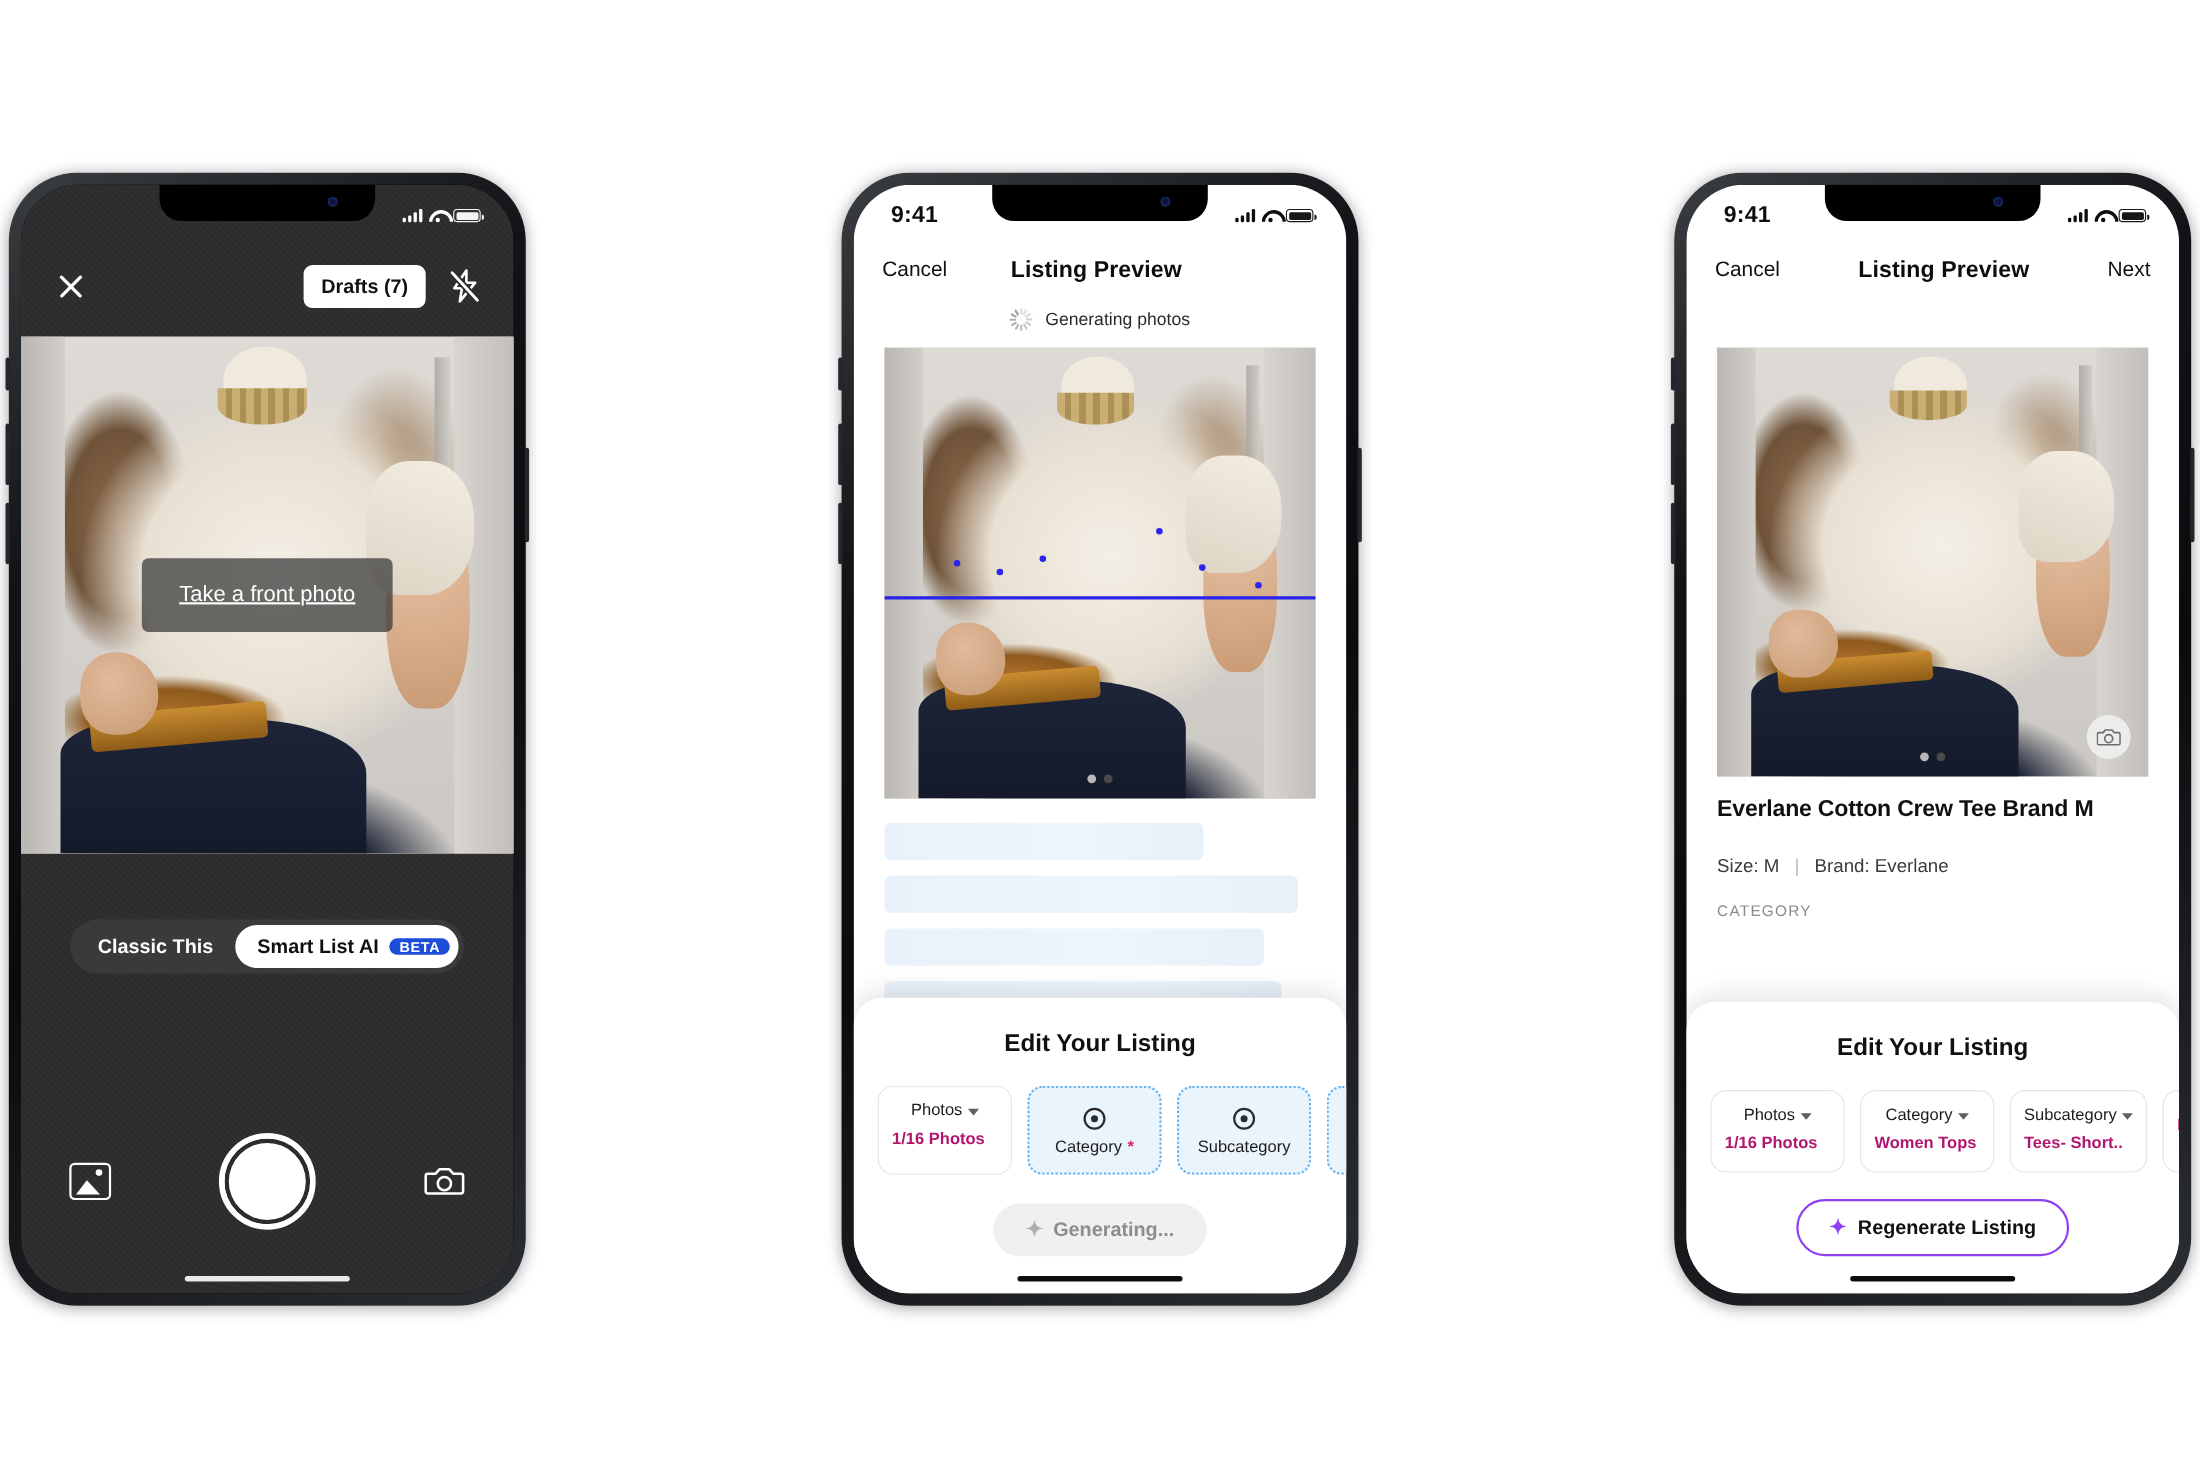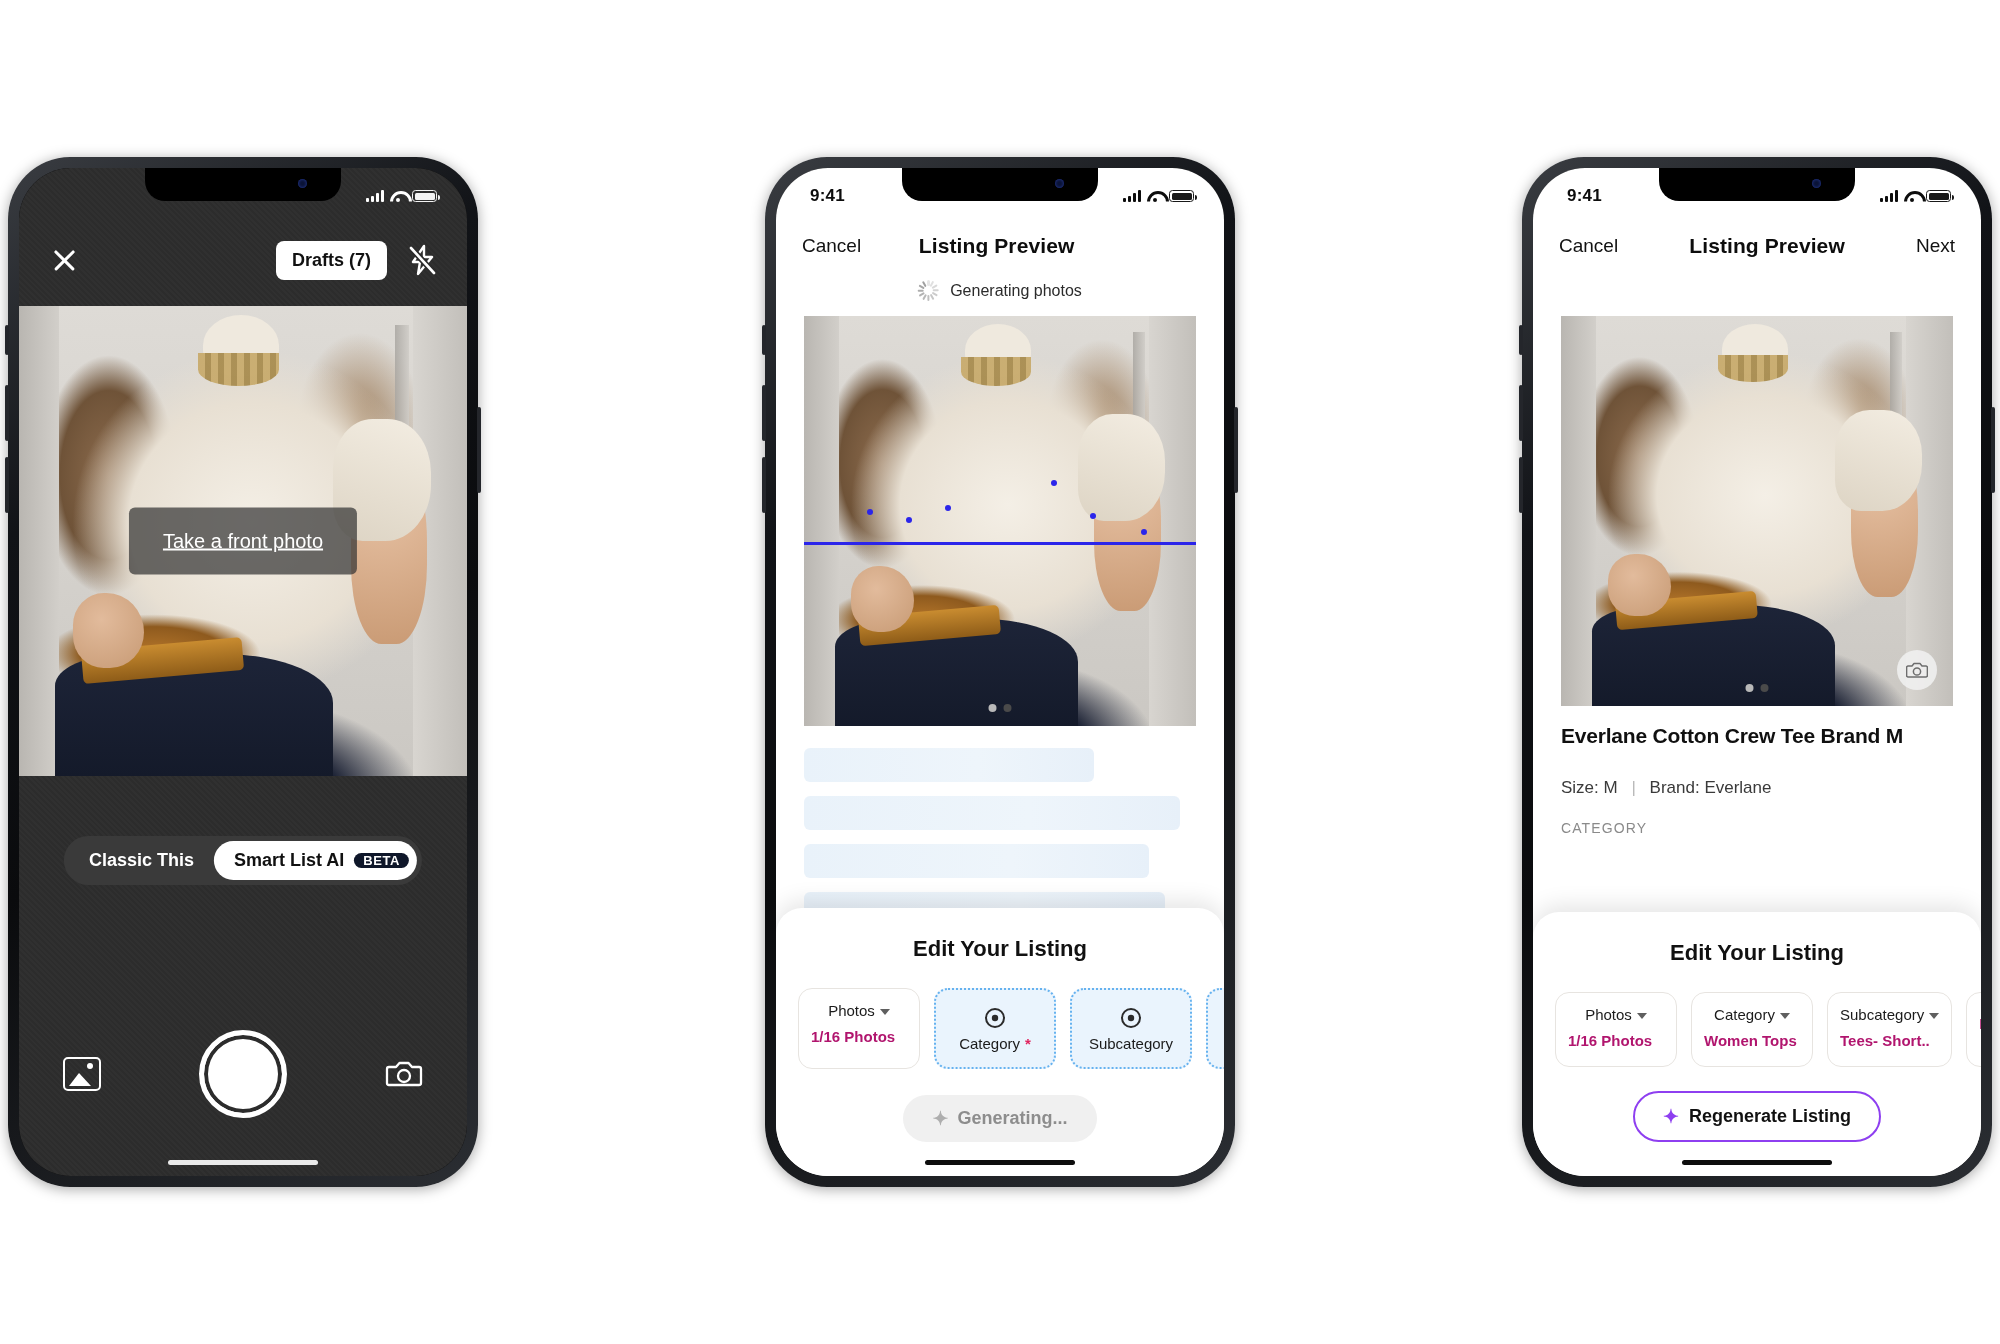--- a/index.html
+++ b/index.html
@@ -60,21 +60,21 @@
   .sb-r1 { right: -3px; top: 250px; width: 4px; height: 86px; }
 
   
   .statusbar {
     position: absolute; top: 0; left: 0; right: 0;
     height: 46px;
     display: flex; align-items: center;
     justify-content: space-between;
     padding: 10px 30px 0 34px;
     z-index: 30;
-    font-size: 17px; font-weight: bold;
+    font-size: 21px; font-weight: bold;
     letter-spacing: .2px;
   }
   .statusbar.dark { color: #fff; }
   .statusbar.light { color: #0d0d0d; }
   .sb-right { display: flex; align-items: center; gap: 6px; }
   .bars { display: flex; align-items: flex-end; gap: 2px; height: 12px; }
   .bars i { display:block; width: 3px; background: currentColor; border-radius: 1px; }
   .bars i:nth-child(1){height:4px}
   .bars i:nth-child(2){height:6px}
   .bars i:nth-child(3){height:9px}
@@ -185,21 +185,21 @@
     color: #ffffff;
     padding: 9px 20px; border-radius: 22px;
     white-space: nowrap; cursor: pointer;
   }
   .mode-opt.active {
     background: #fff; color: #111;
     display: flex; align-items: center; gap: 10px;
     padding-right: 8px;
   }
   .beta-badge {
-    background: #0f172a; color: #fff;
+    background: #1d4ed8; color: #fff;
     font-size: 13px; font-weight: 700; letter-spacing: .6px;
     padding: 0 9px; border-radius: 12px;
   }
 
   .cam-controls {
     position: absolute; left: 0; right: 0; bottom: 58px;
     display: flex; align-items: center; justify-content: space-between;
     padding: 0 44px;
     z-index: 20;
   }

